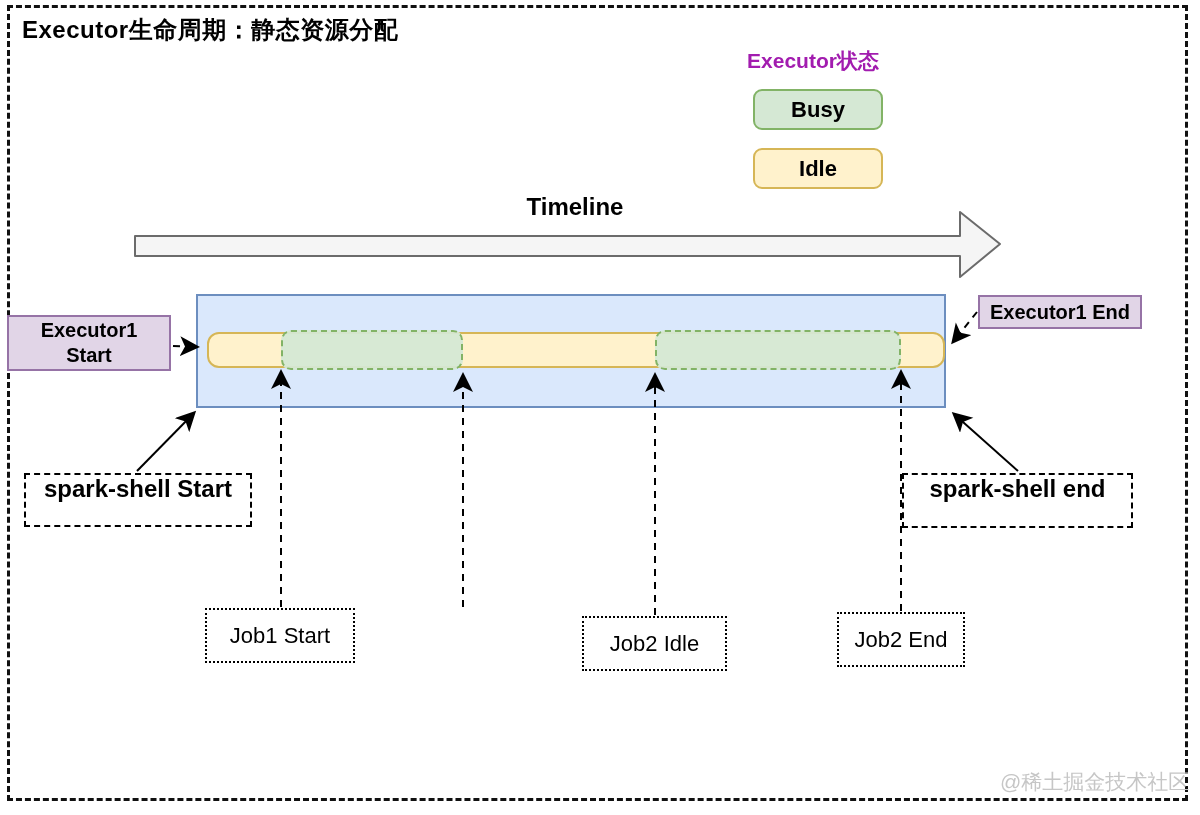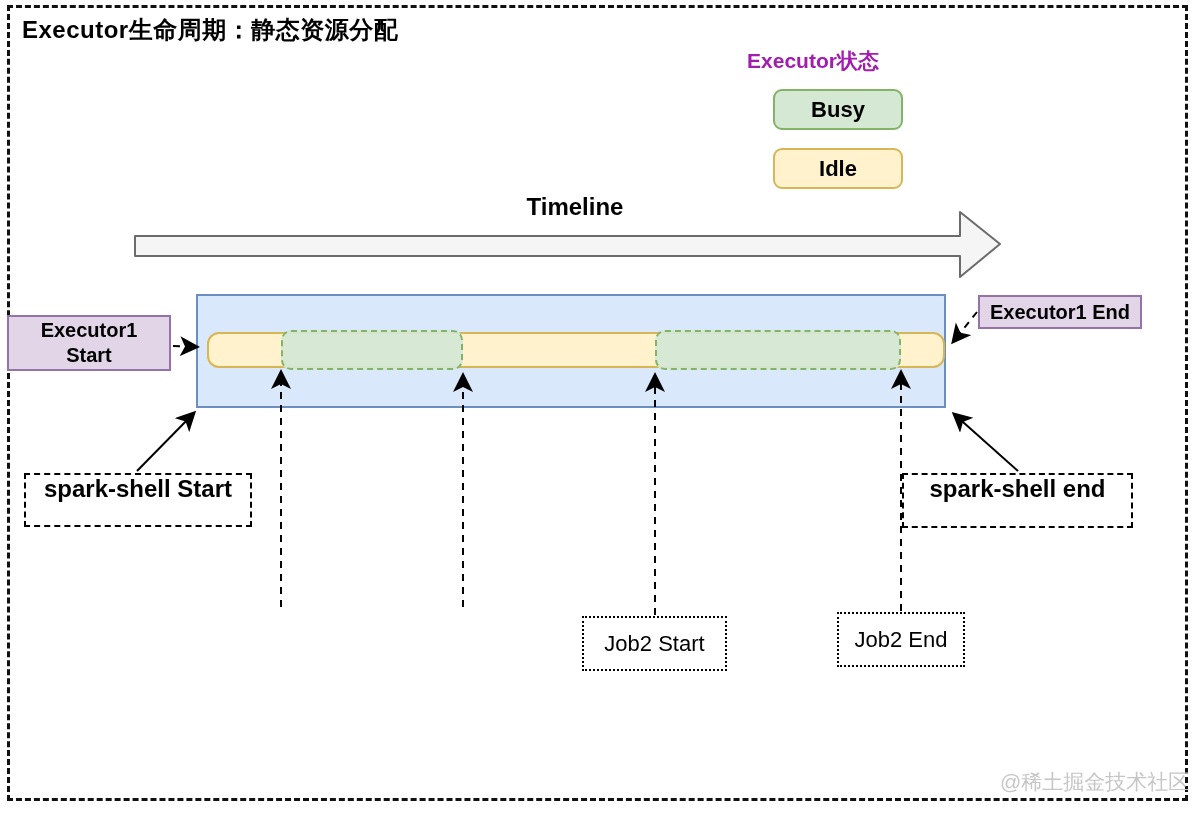--- a/index.html
+++ b/index.html
@@ -32,21 +32,21 @@
     font-size: 21px;
     font-weight: bold;
     color: #a21caf;
     white-space: nowrap;
   }
   .legend-box {
     width: 130px; height: 41px;
     border-radius: 9px;
     box-sizing: border-box;
     display: flex; align-items: center; justify-content: center;
-    font-size: 22px; font-weight: bold; color: #000; margin-left: 20px;
+    font-size: 22px; font-weight: bold; color: #000;
   }
   .legend-busy { left: 753px; top: 89px; background: #d5e8d4; border: 2px solid #82b366; }
   .legend-idle { left: 753px; top: 148px; background: #fff2cc; border: 2px solid #d6b656; }
   .timeline-label {
     left: 450px; top: 193px; width: 250px;
     text-align: center;
     font-size: 24px; font-weight: bold; color: #000;
   }
   .executor-rect {
     left: 196px; top: 294px;
@@ -177,22 +177,25 @@
     <span>Executor1 End</span>
   </div>
 
   <div class="abs shell-box shell-start">
     <span>spark-shell Start</span>
   </div>
   <div class="abs shell-box shell-end">
     <span>spark-shell end</span>
   </div>
 
+  <div class="abs job-box job1-start">
+    <span>Job1 Start</span>
+  </div>
   <div class="abs job-box job2-start">
-    <span>Job2 Start</span>
+    <span>Job2 Idle</span>
   </div>
   <div class="abs job-box job2-end">
     <span>Job2 End</span>
   </div>
 
   <div class="abs watermark">@稀土掘金技术社区</div>
 
 </div>
 
 </body></html>

